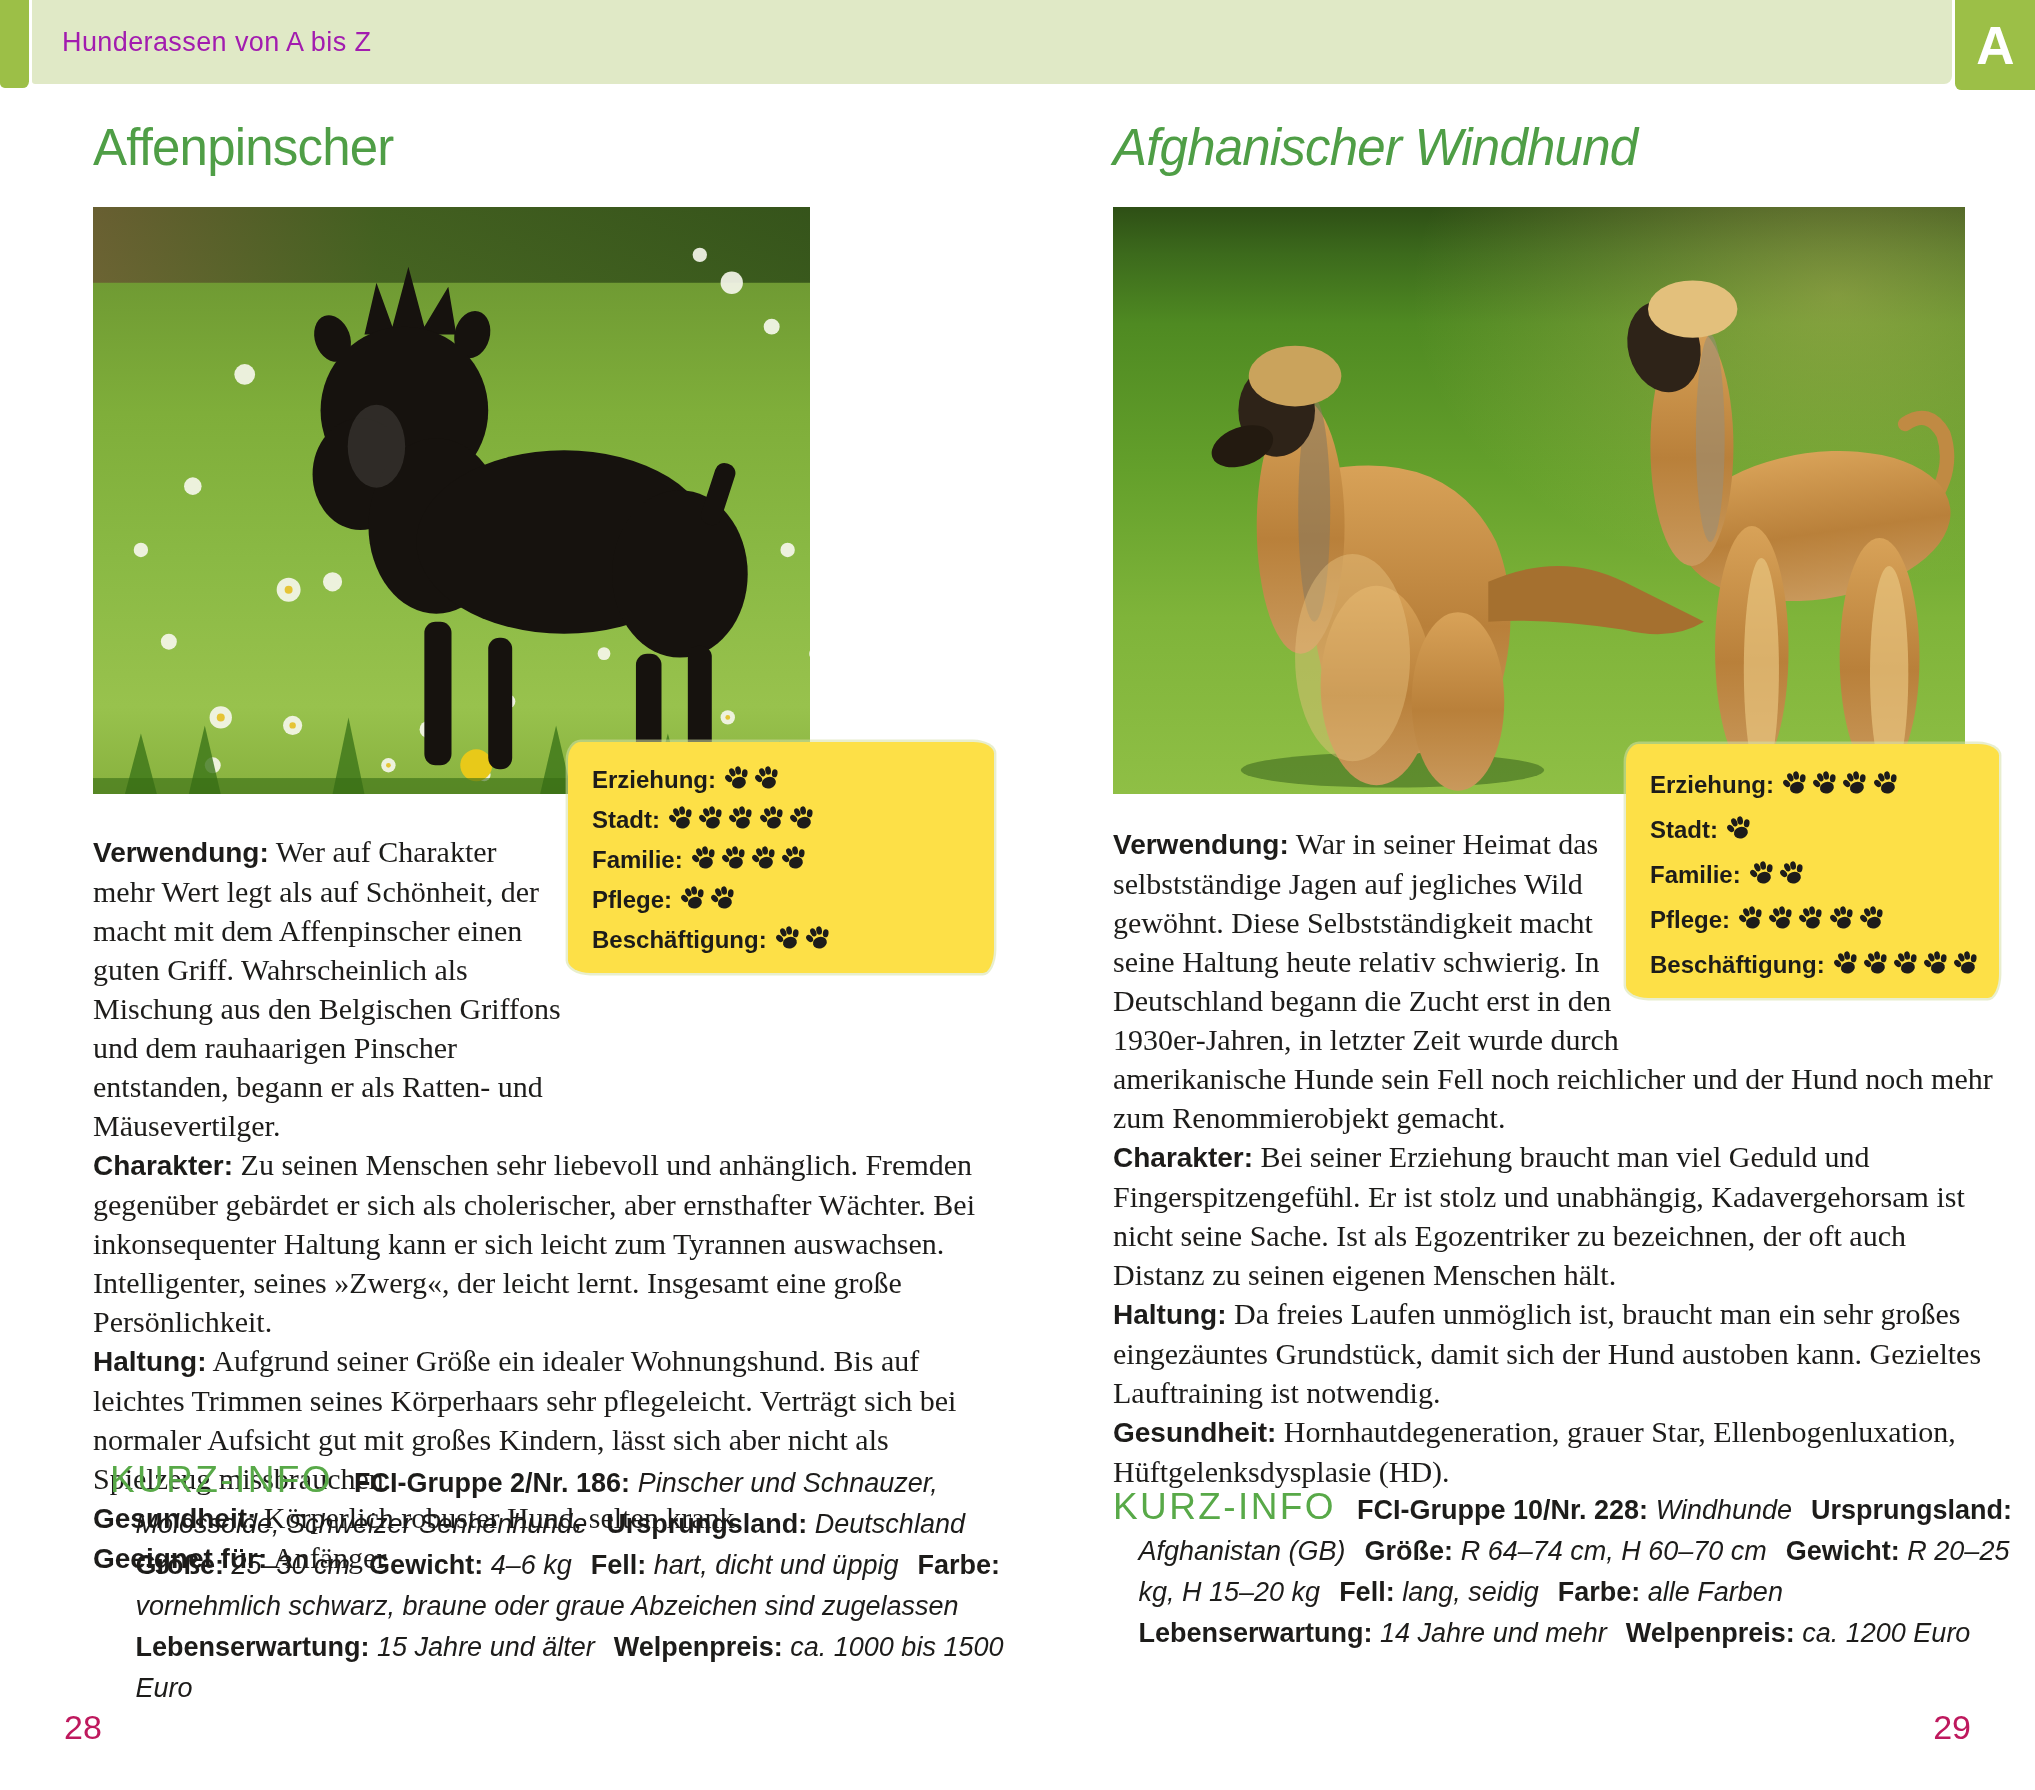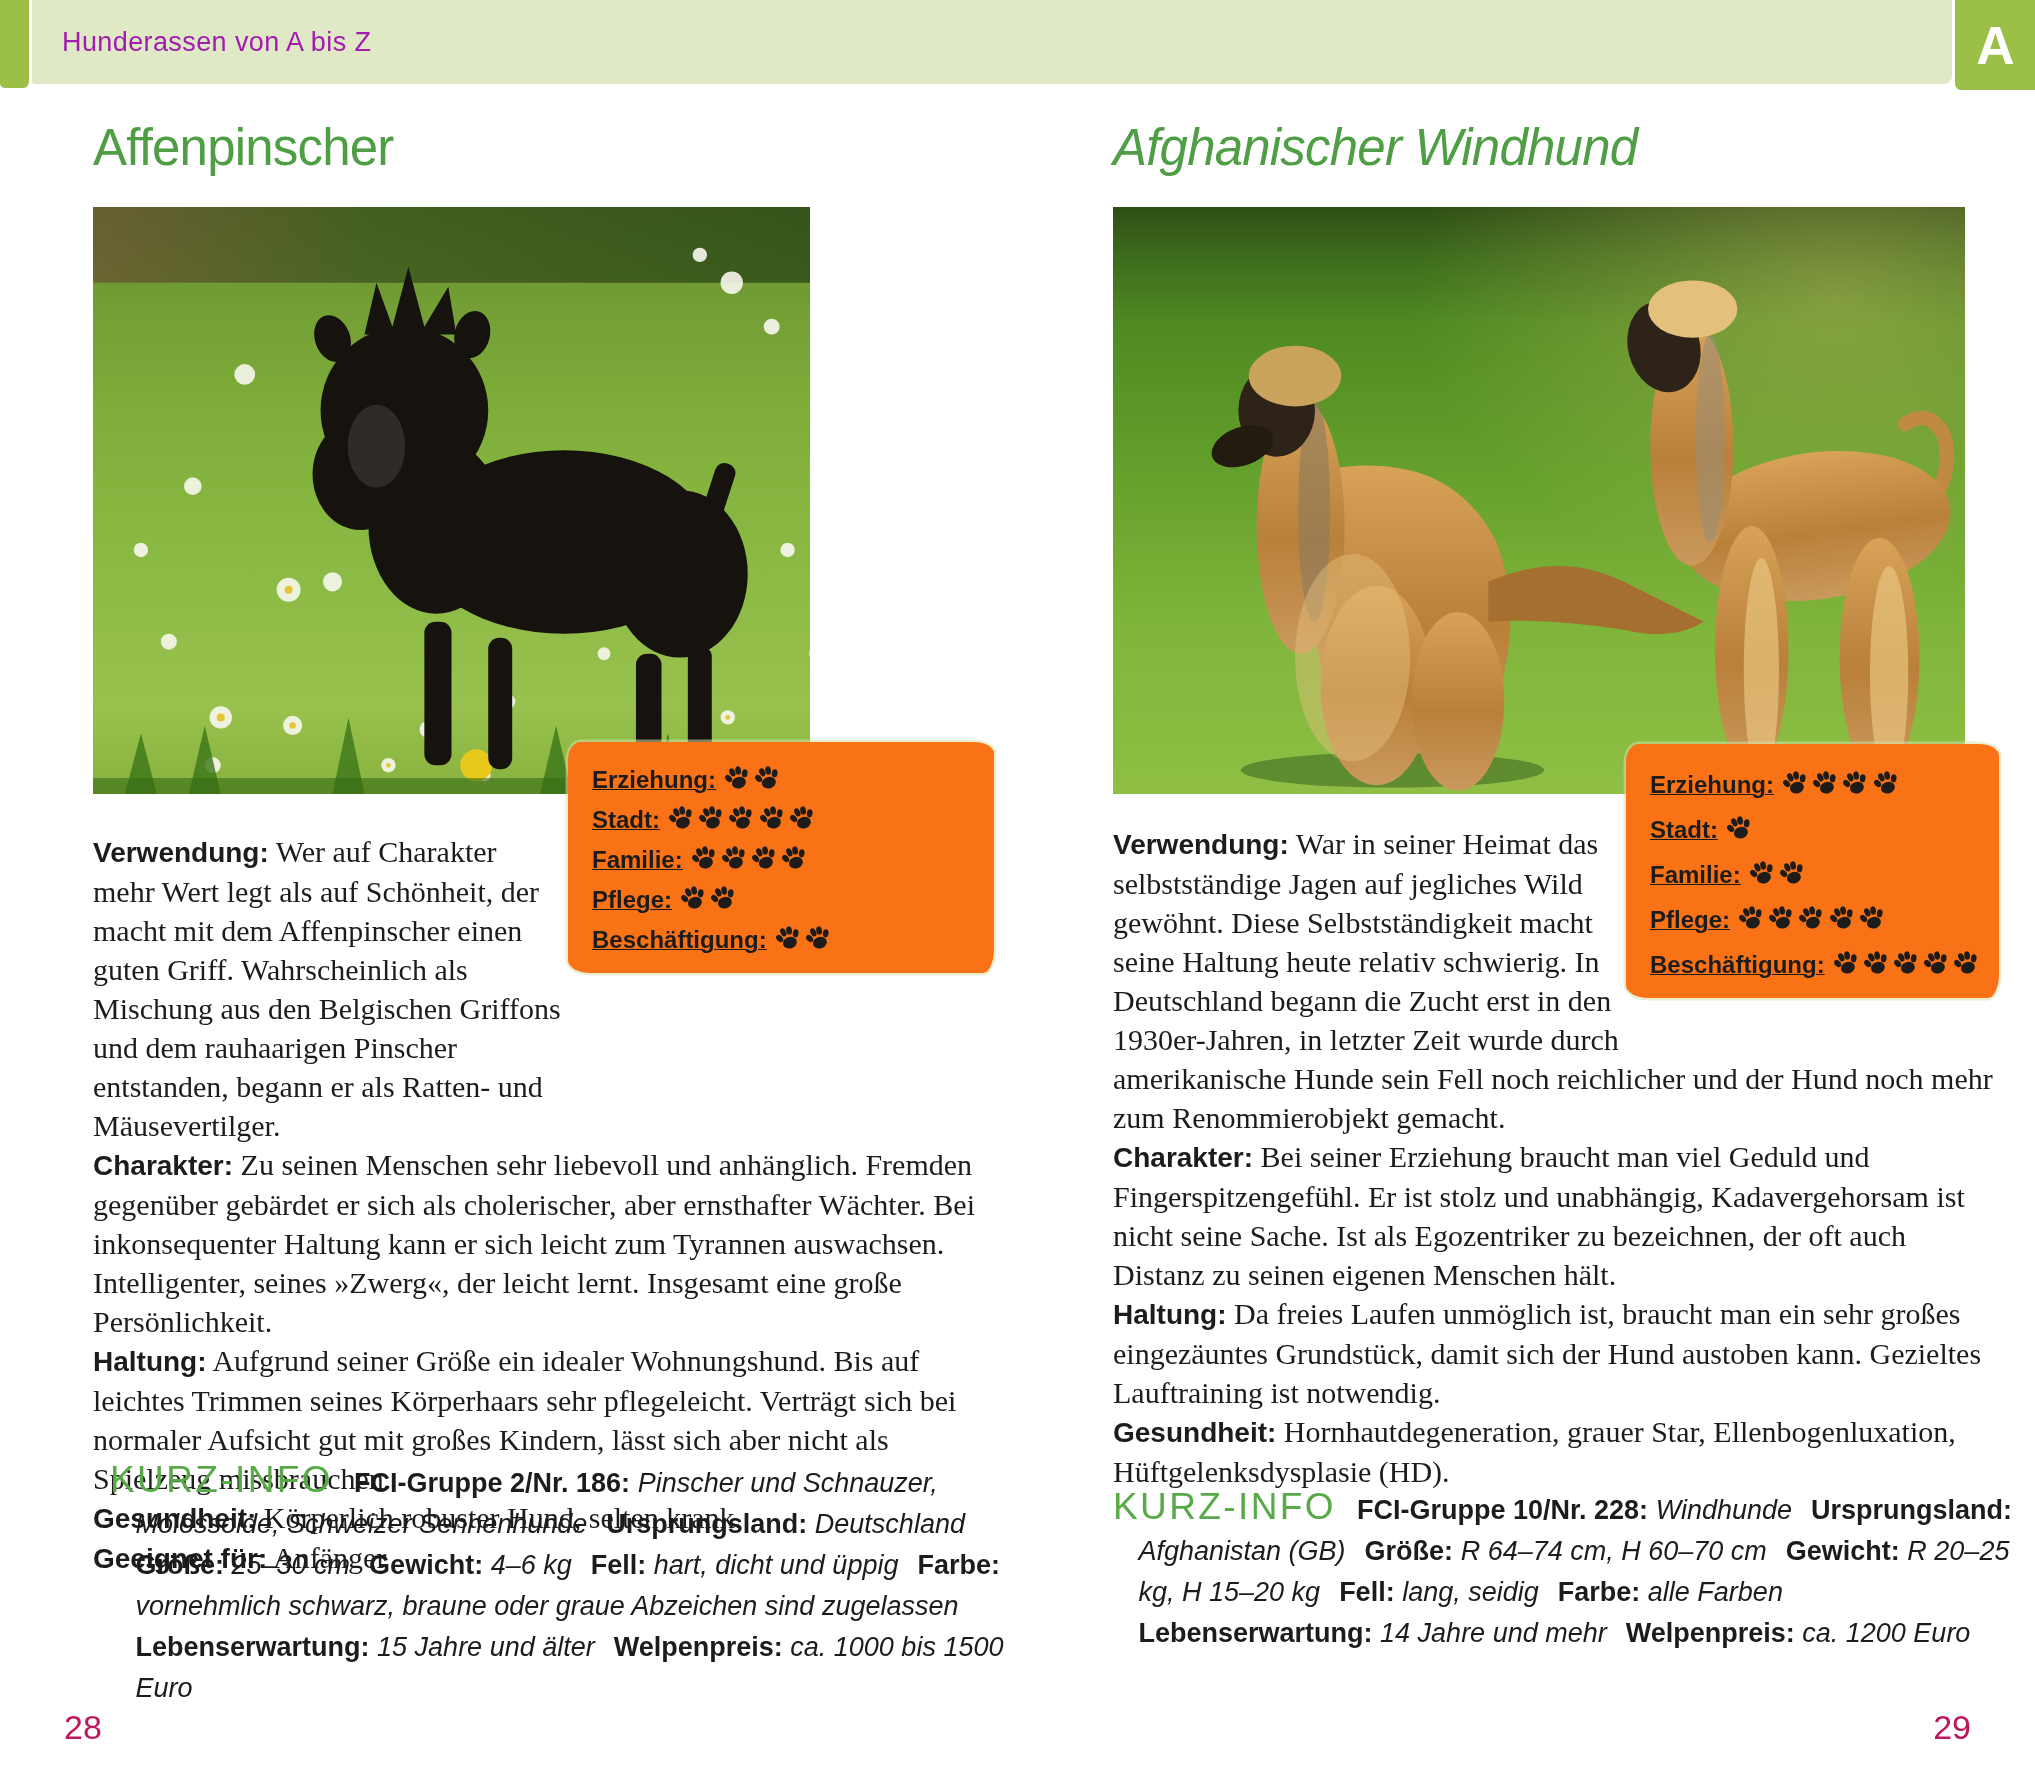--- a/index.html
+++ b/index.html
@@ -35,24 +35,24 @@
     color:#4f9e46;letter-spacing:-0.8px;white-space:nowrap;
   }
   .breed-title.left{left:93px;}
   .breed-title.right{left:1113px;font-style:italic;}
   
   .photo{position:absolute;top:207px;display:block;}
   .photo.left{left:93px;width:717px;height:587px;}
   .photo.right{left:1113px;width:852px;height:587px;}
   
   .rating-box{
-    position:absolute;background:#f97316;z-index:5;
+    position:absolute;background:#fde047;z-index:5;
     border-radius:12.8px 21px 11.2px 22.3px / 17.6px 11.2px 24px 12.8px;
     box-shadow:0 0 0 2.4px rgba(213,224,166,.55);
-    padding:17.6px 21px 14.4px 24px;box-sizing:border-box;text-decoration:underline;
+    padding:17.6px 21px 14.4px 24px;box-sizing:border-box;
   }
   .rating-box.left{left:568px;top:742px;width:426px;height:231px;}
   .rating-box.right{left:1626px;top:744px;width:373px;height:254px;}
   .rating-row{white-space:nowrap;}
   .rating-box.left .rating-row{line-height:40px;height:40px;}
   .rating-box.right .rating-row{line-height:45px;height:45px;}
   .rating-label{font-weight:bold;font-size:24px;margin-right:8px;}
   .paws svg{width:27px;height:27px;vertical-align:-4.8px;margin-right:3.2px;}
   
   .bodytext{

